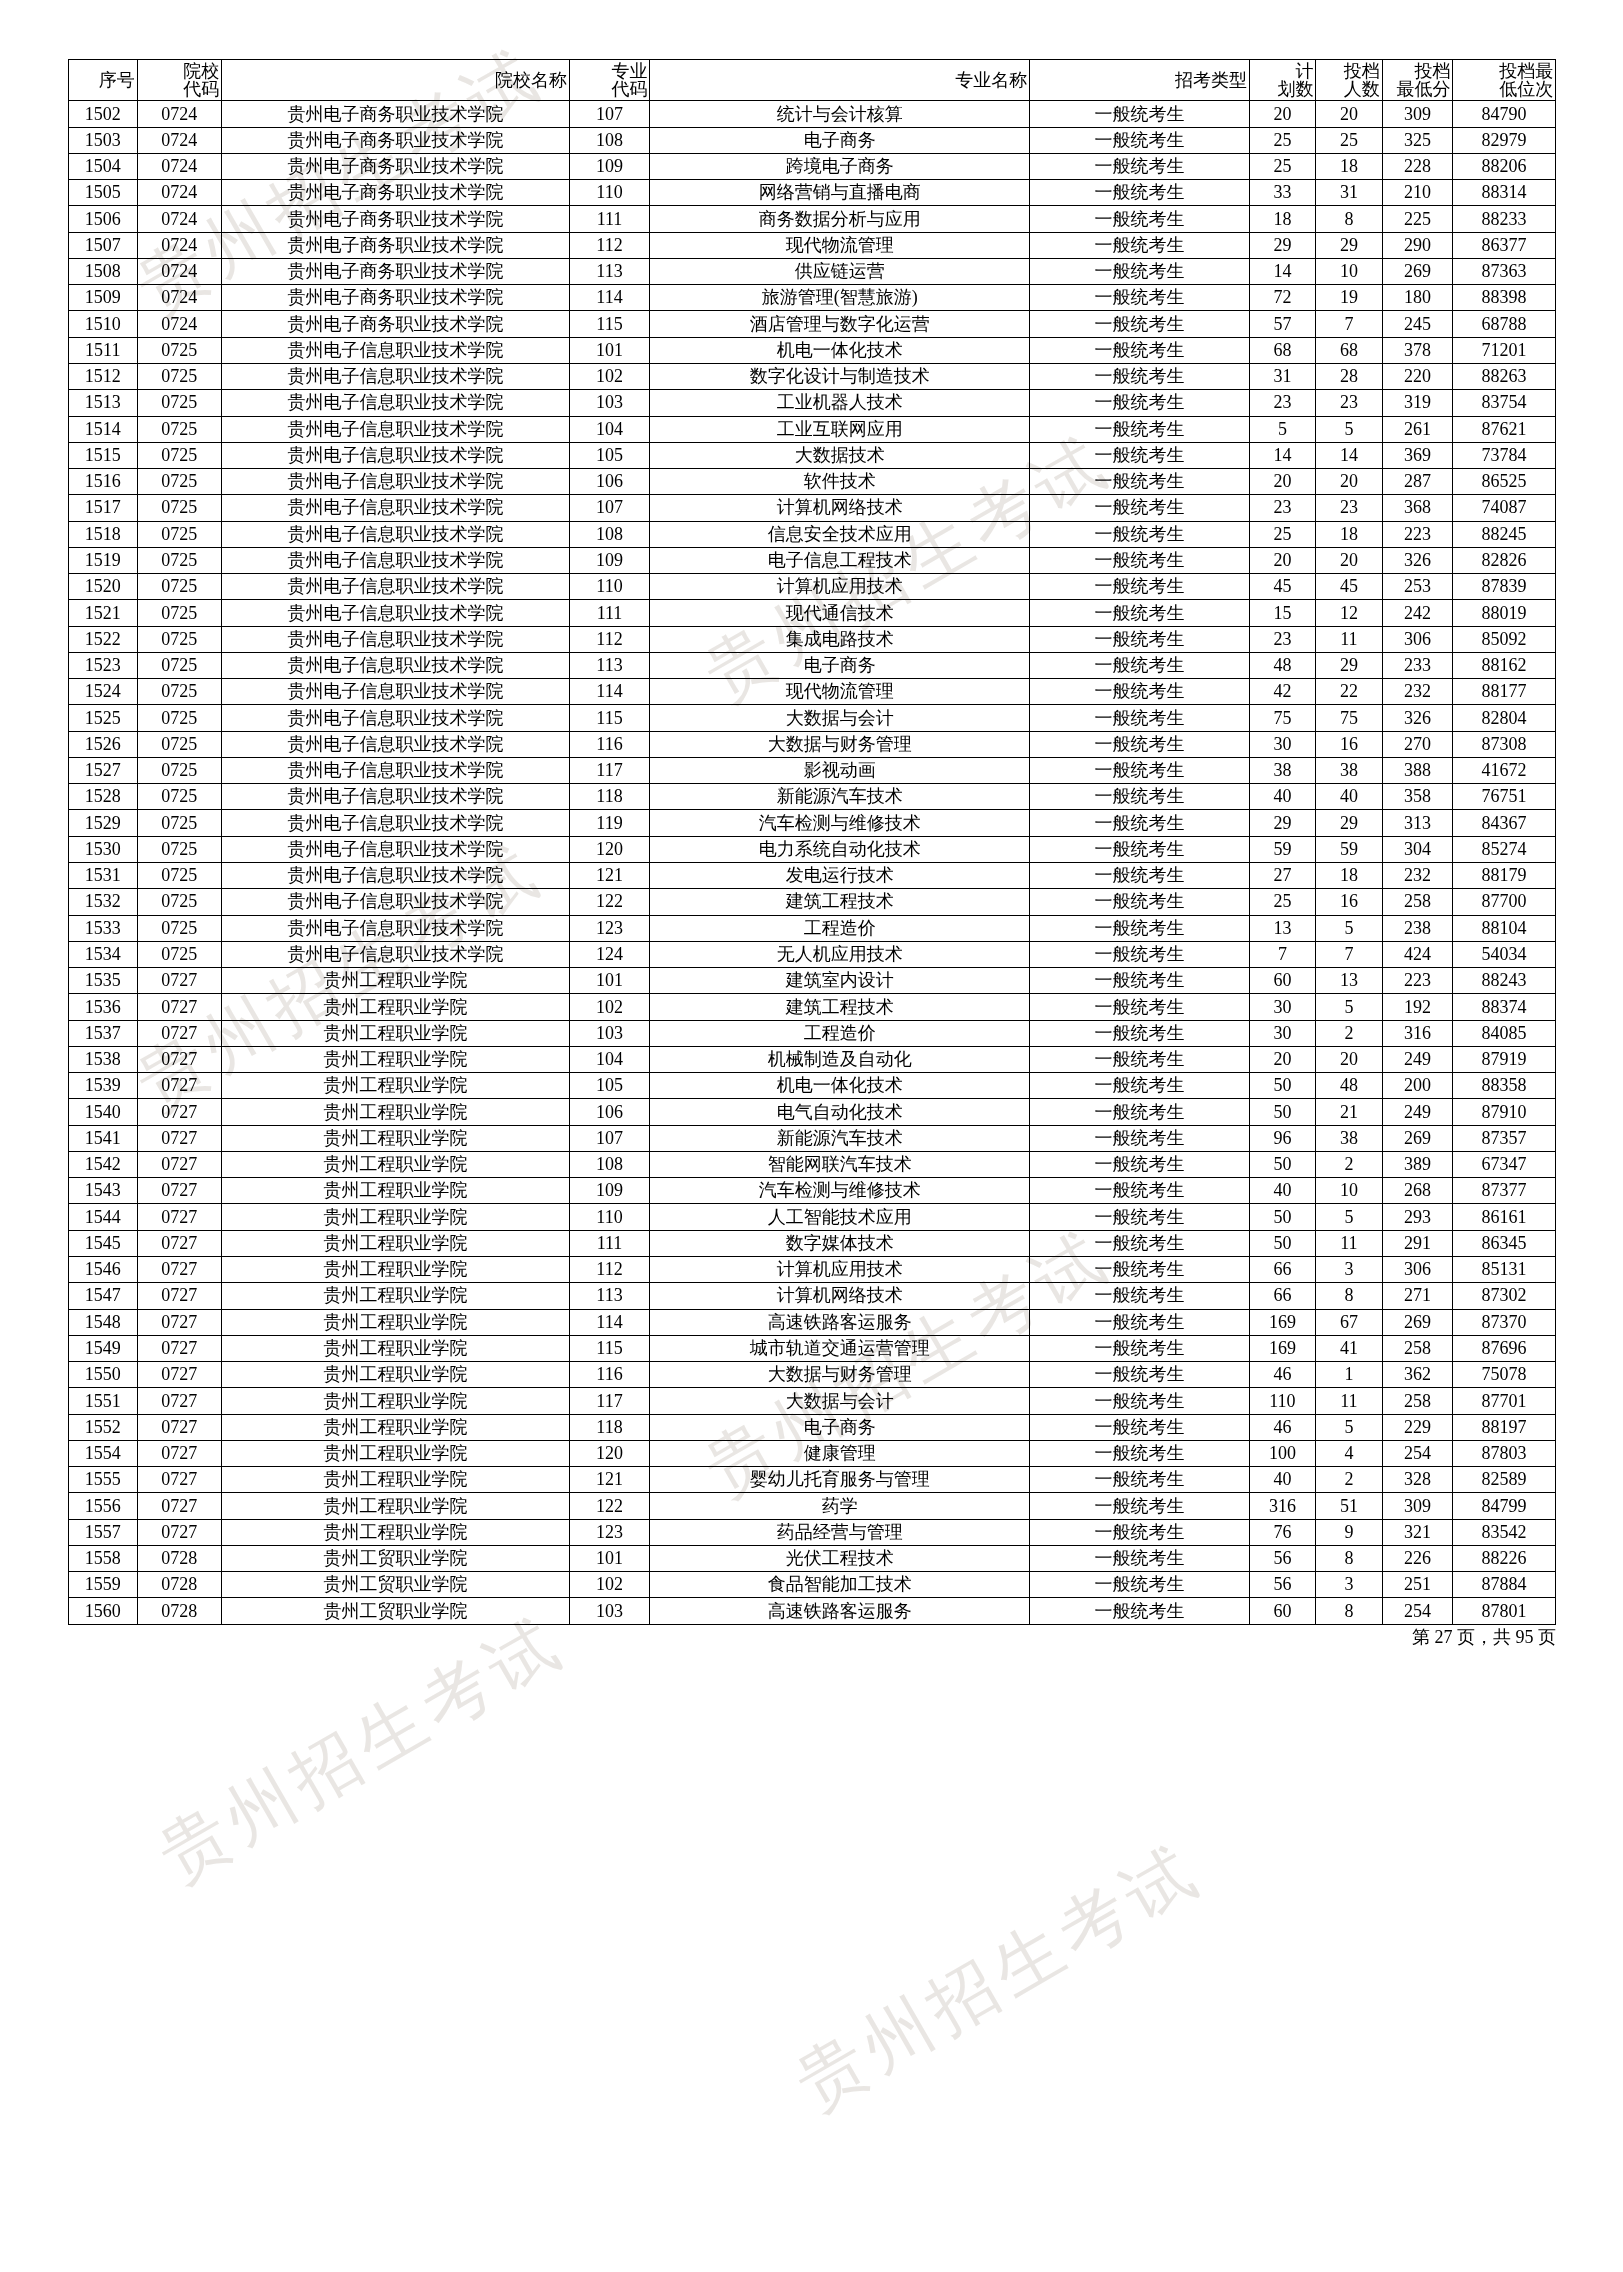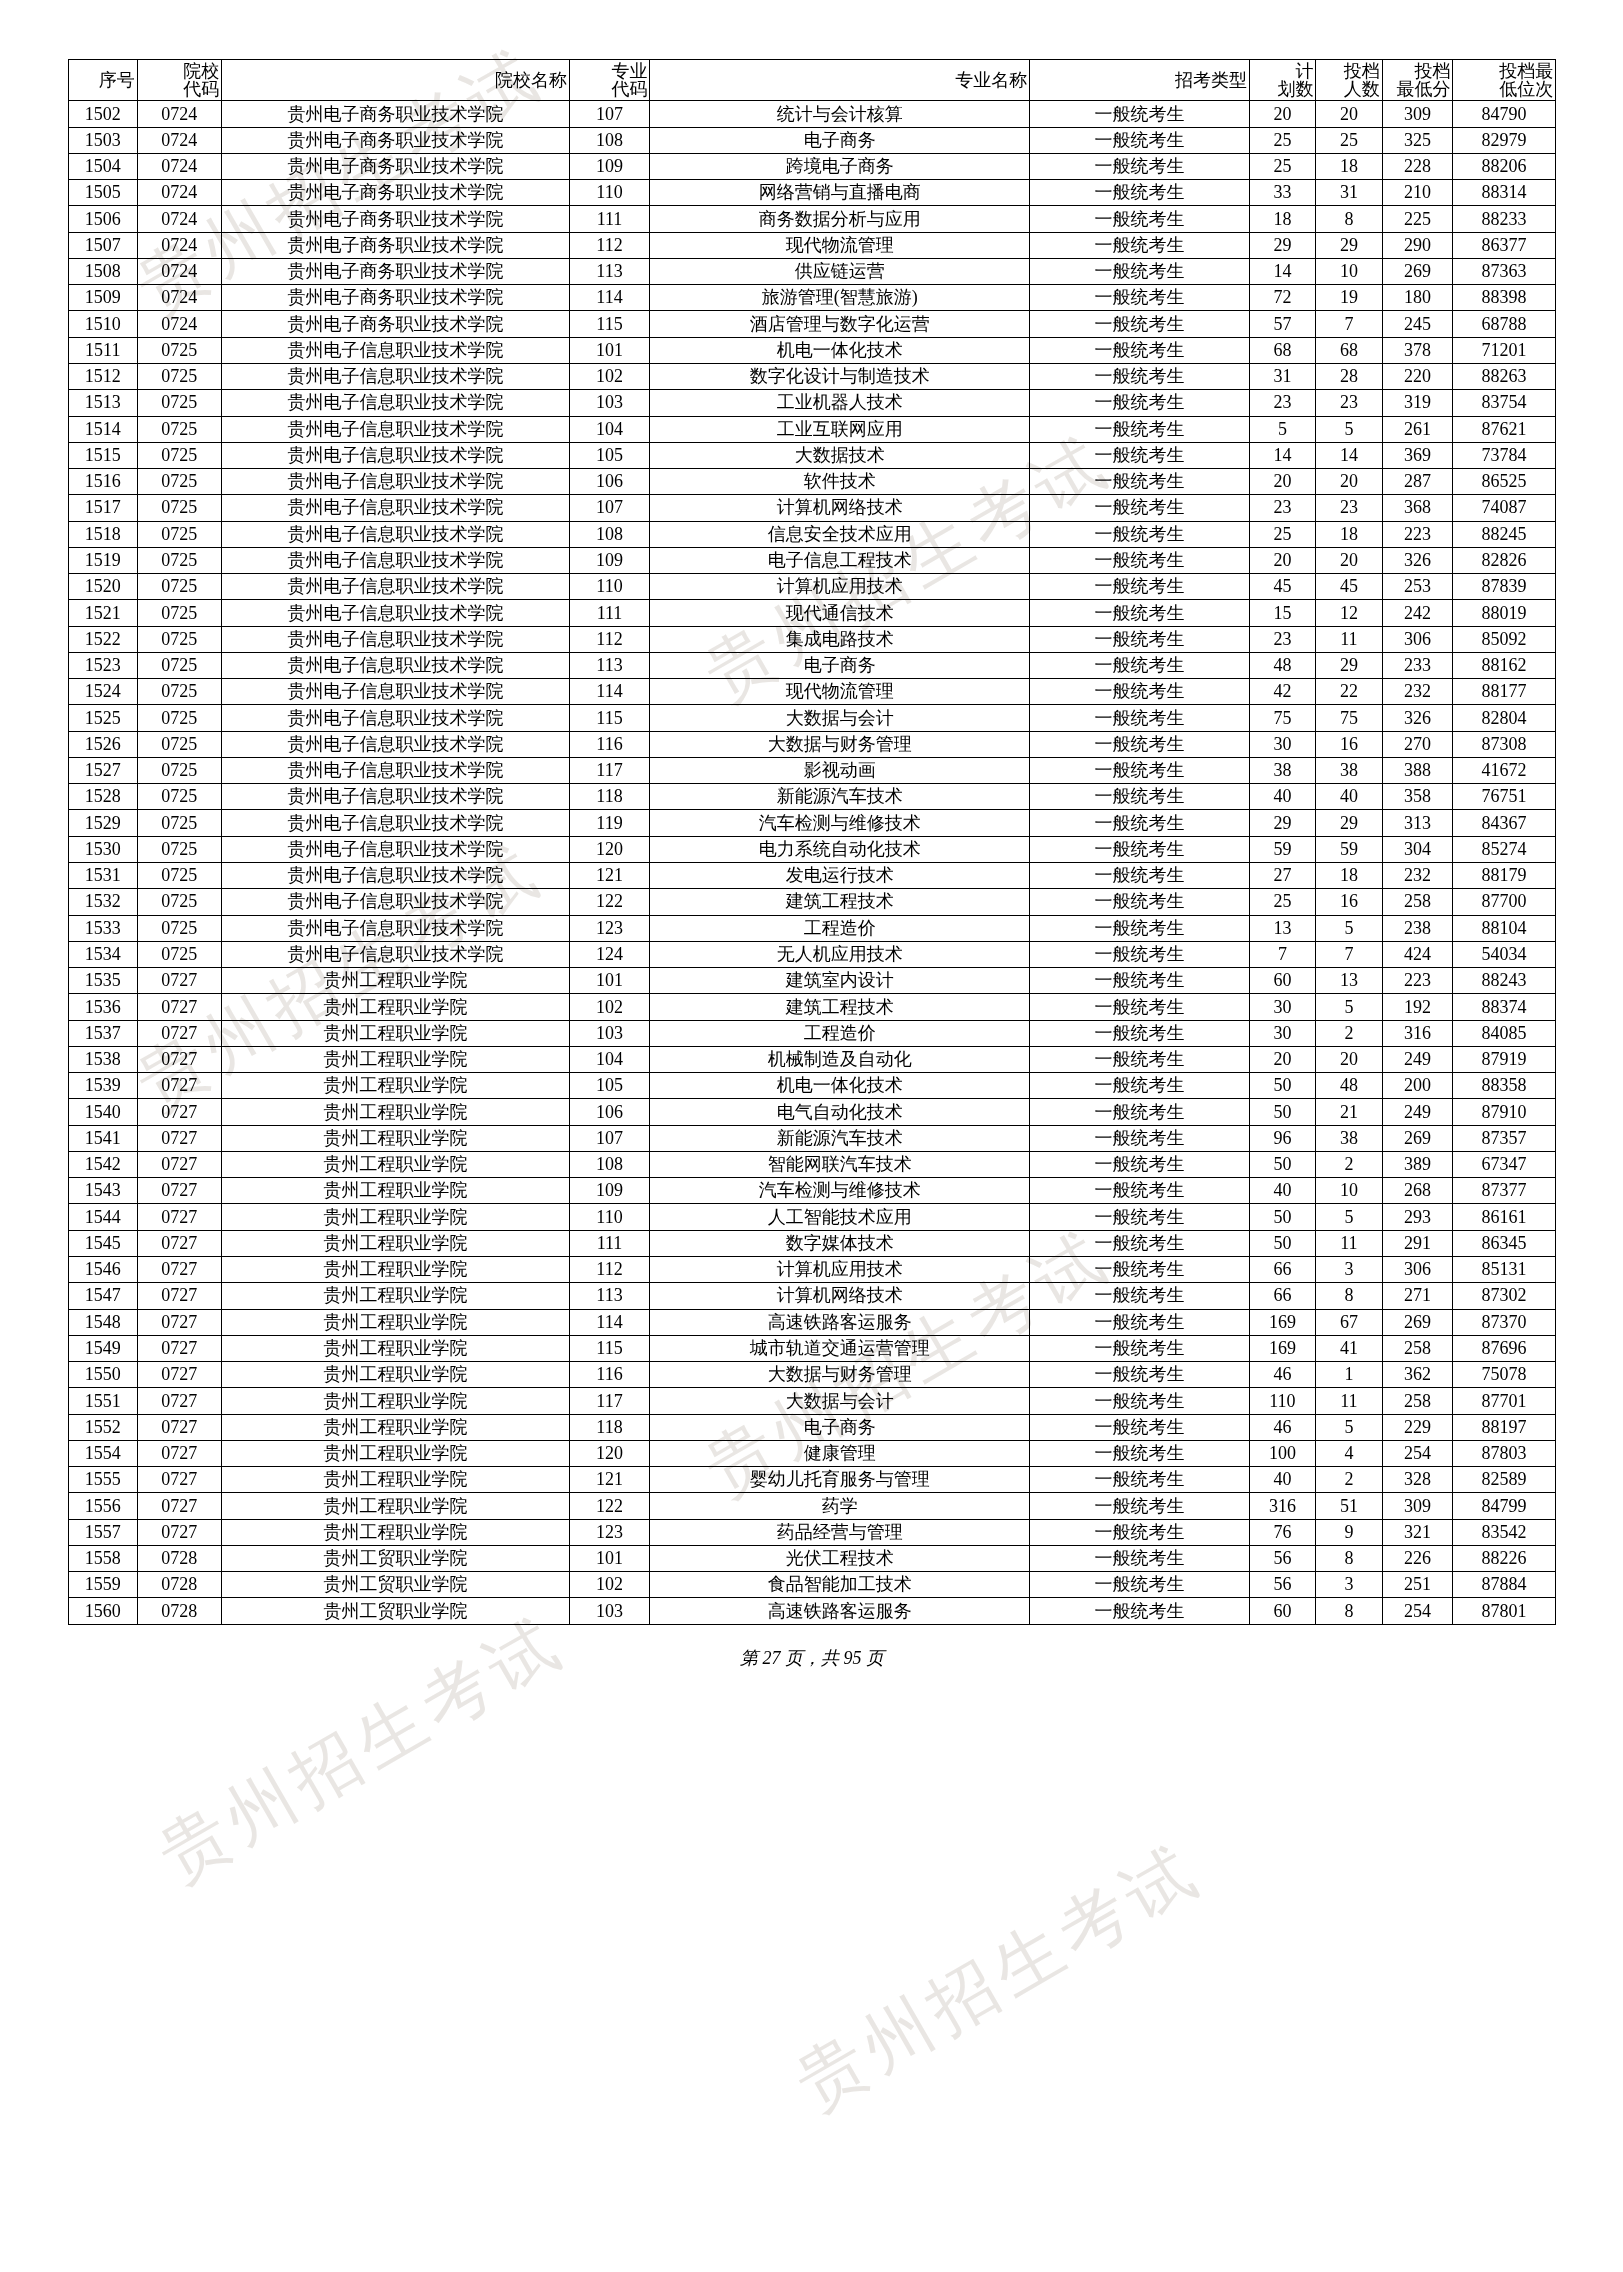--- a/index.html
+++ b/index.html
@@ -81,27 +81,25 @@
   col.c-plan   { width: 66px; }
   col.c-num    { width: 66px; }
   col.c-score  { width: 70px; }
   col.c-rank   { width: 102px; }
 
   td.school { font-size: 17.7px; font-family: Liberation Serif, serif; }
   td.major  { font-size: 18px; }
   td.type   { font-size: 17.7px; }
 
   .footer {
-    text-align: center;
+    text-align: right;
     font-size: 18px;
-    margin-top: 21px;
     position: relative;
     z-index: 2;
     font-family: "Liberation Serif", serif;
-    font-style: italic;
   }
 </style>
 </head>
 <body>
 
 <div class="page">
 
   <div class="watermark-layer">
     <div class="wm a">贵州招生考试</div>
     <div class="wm b">贵州招生考试</div>

